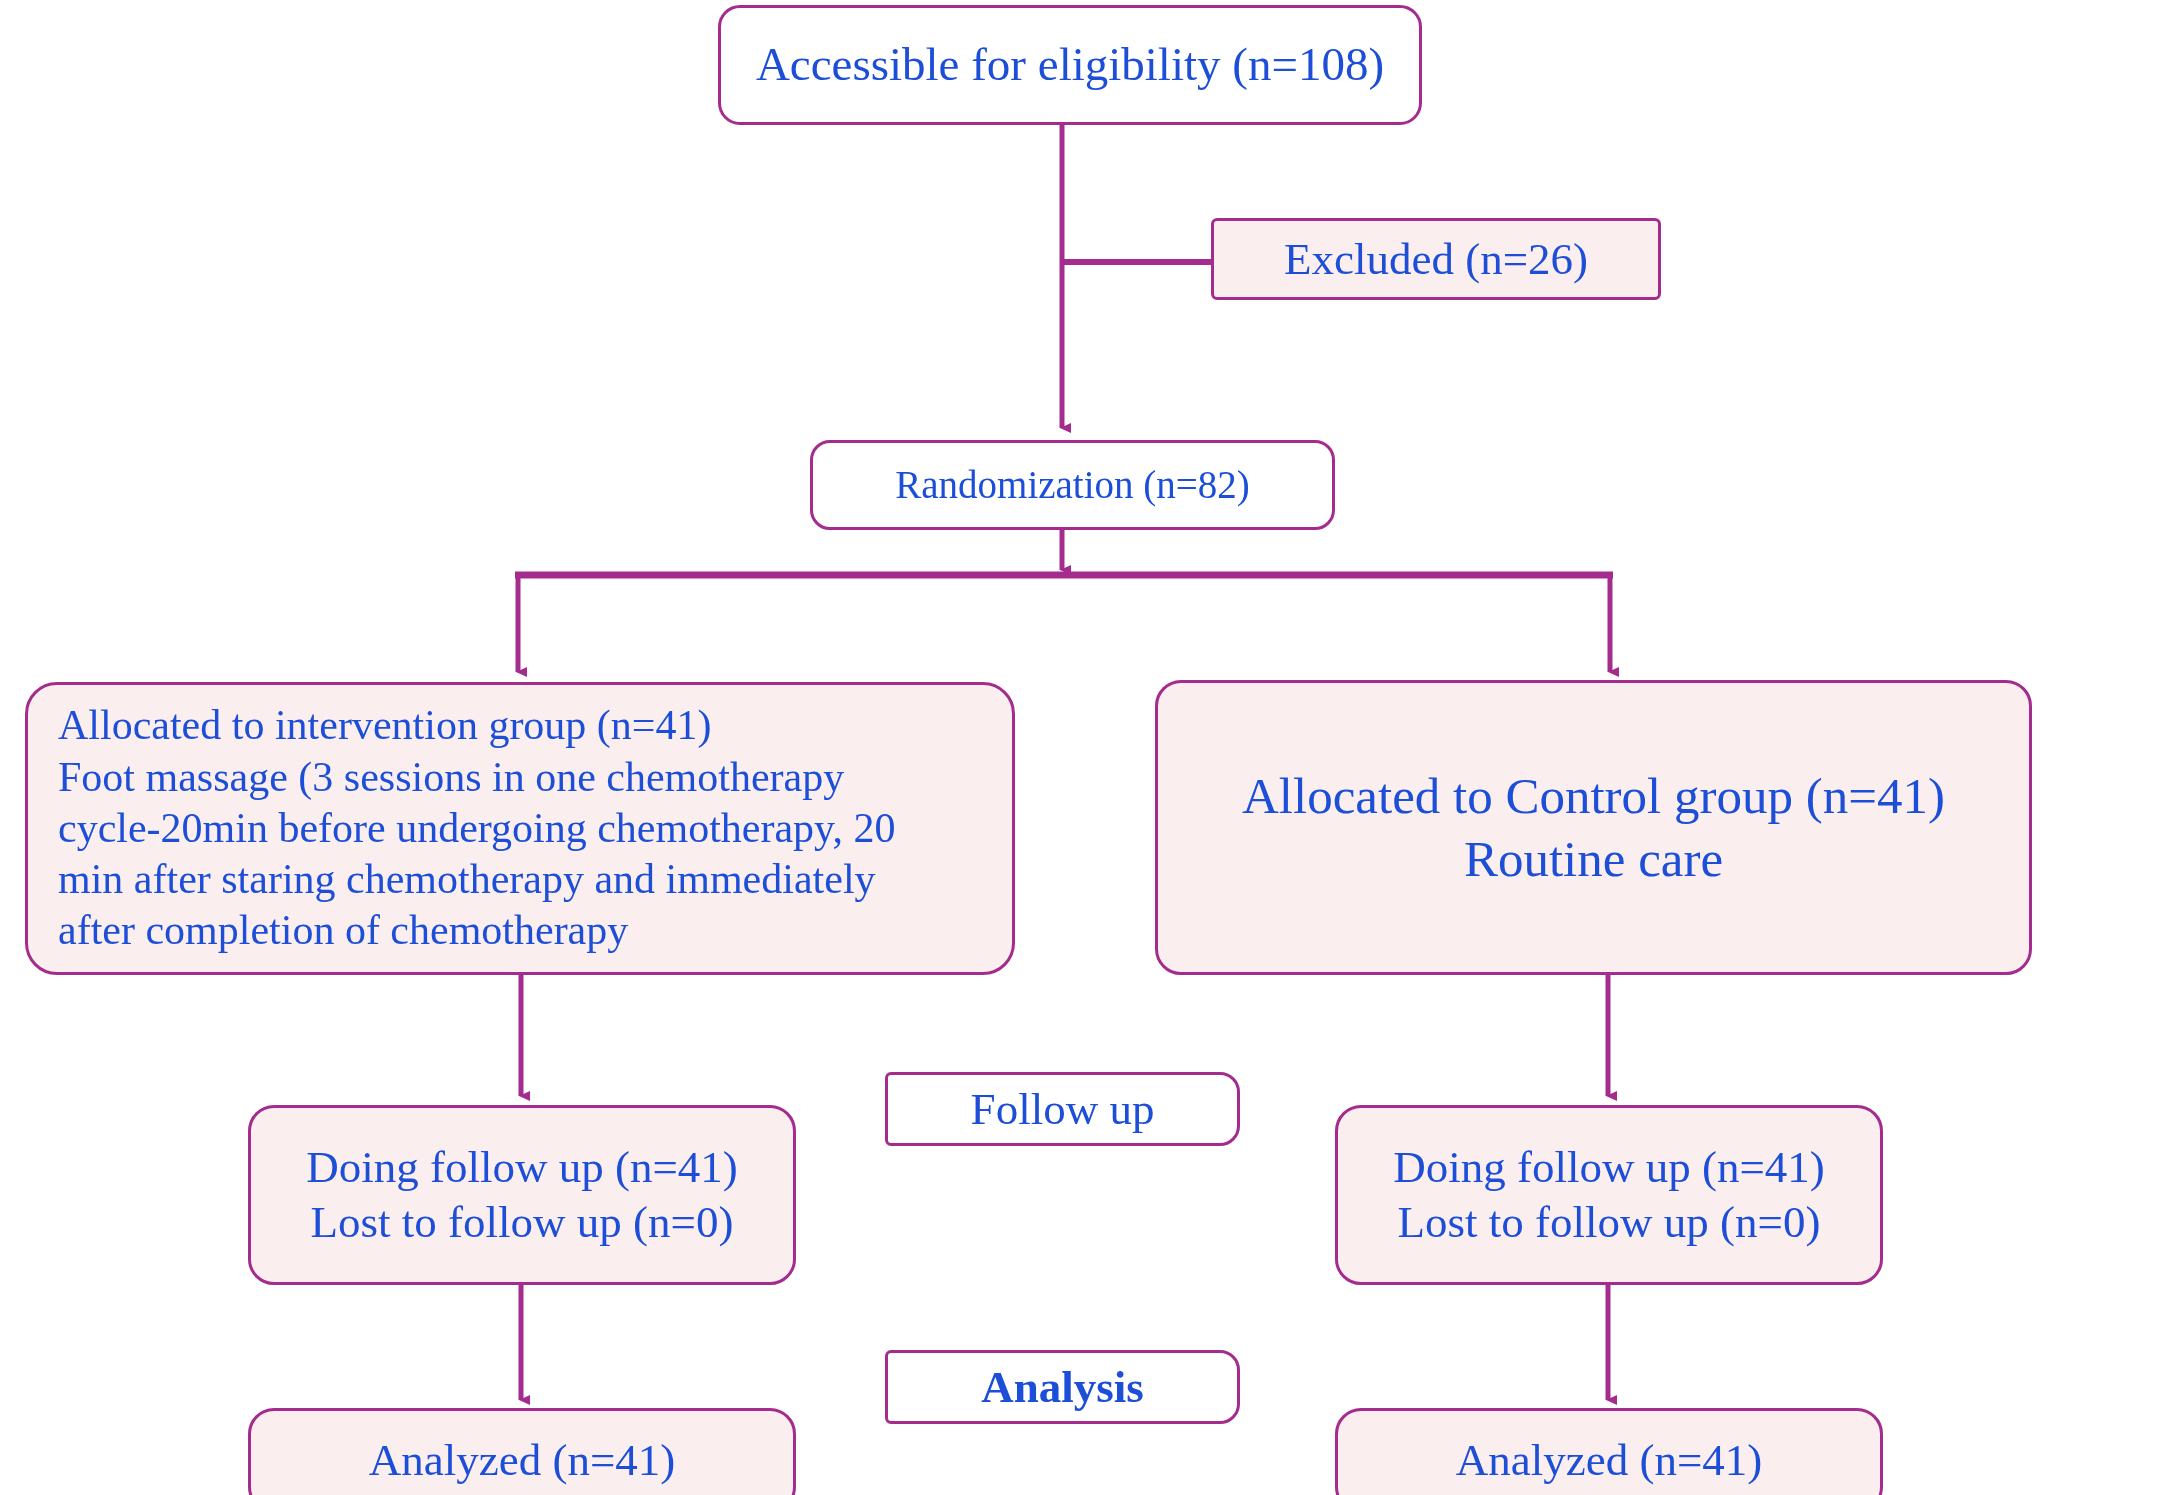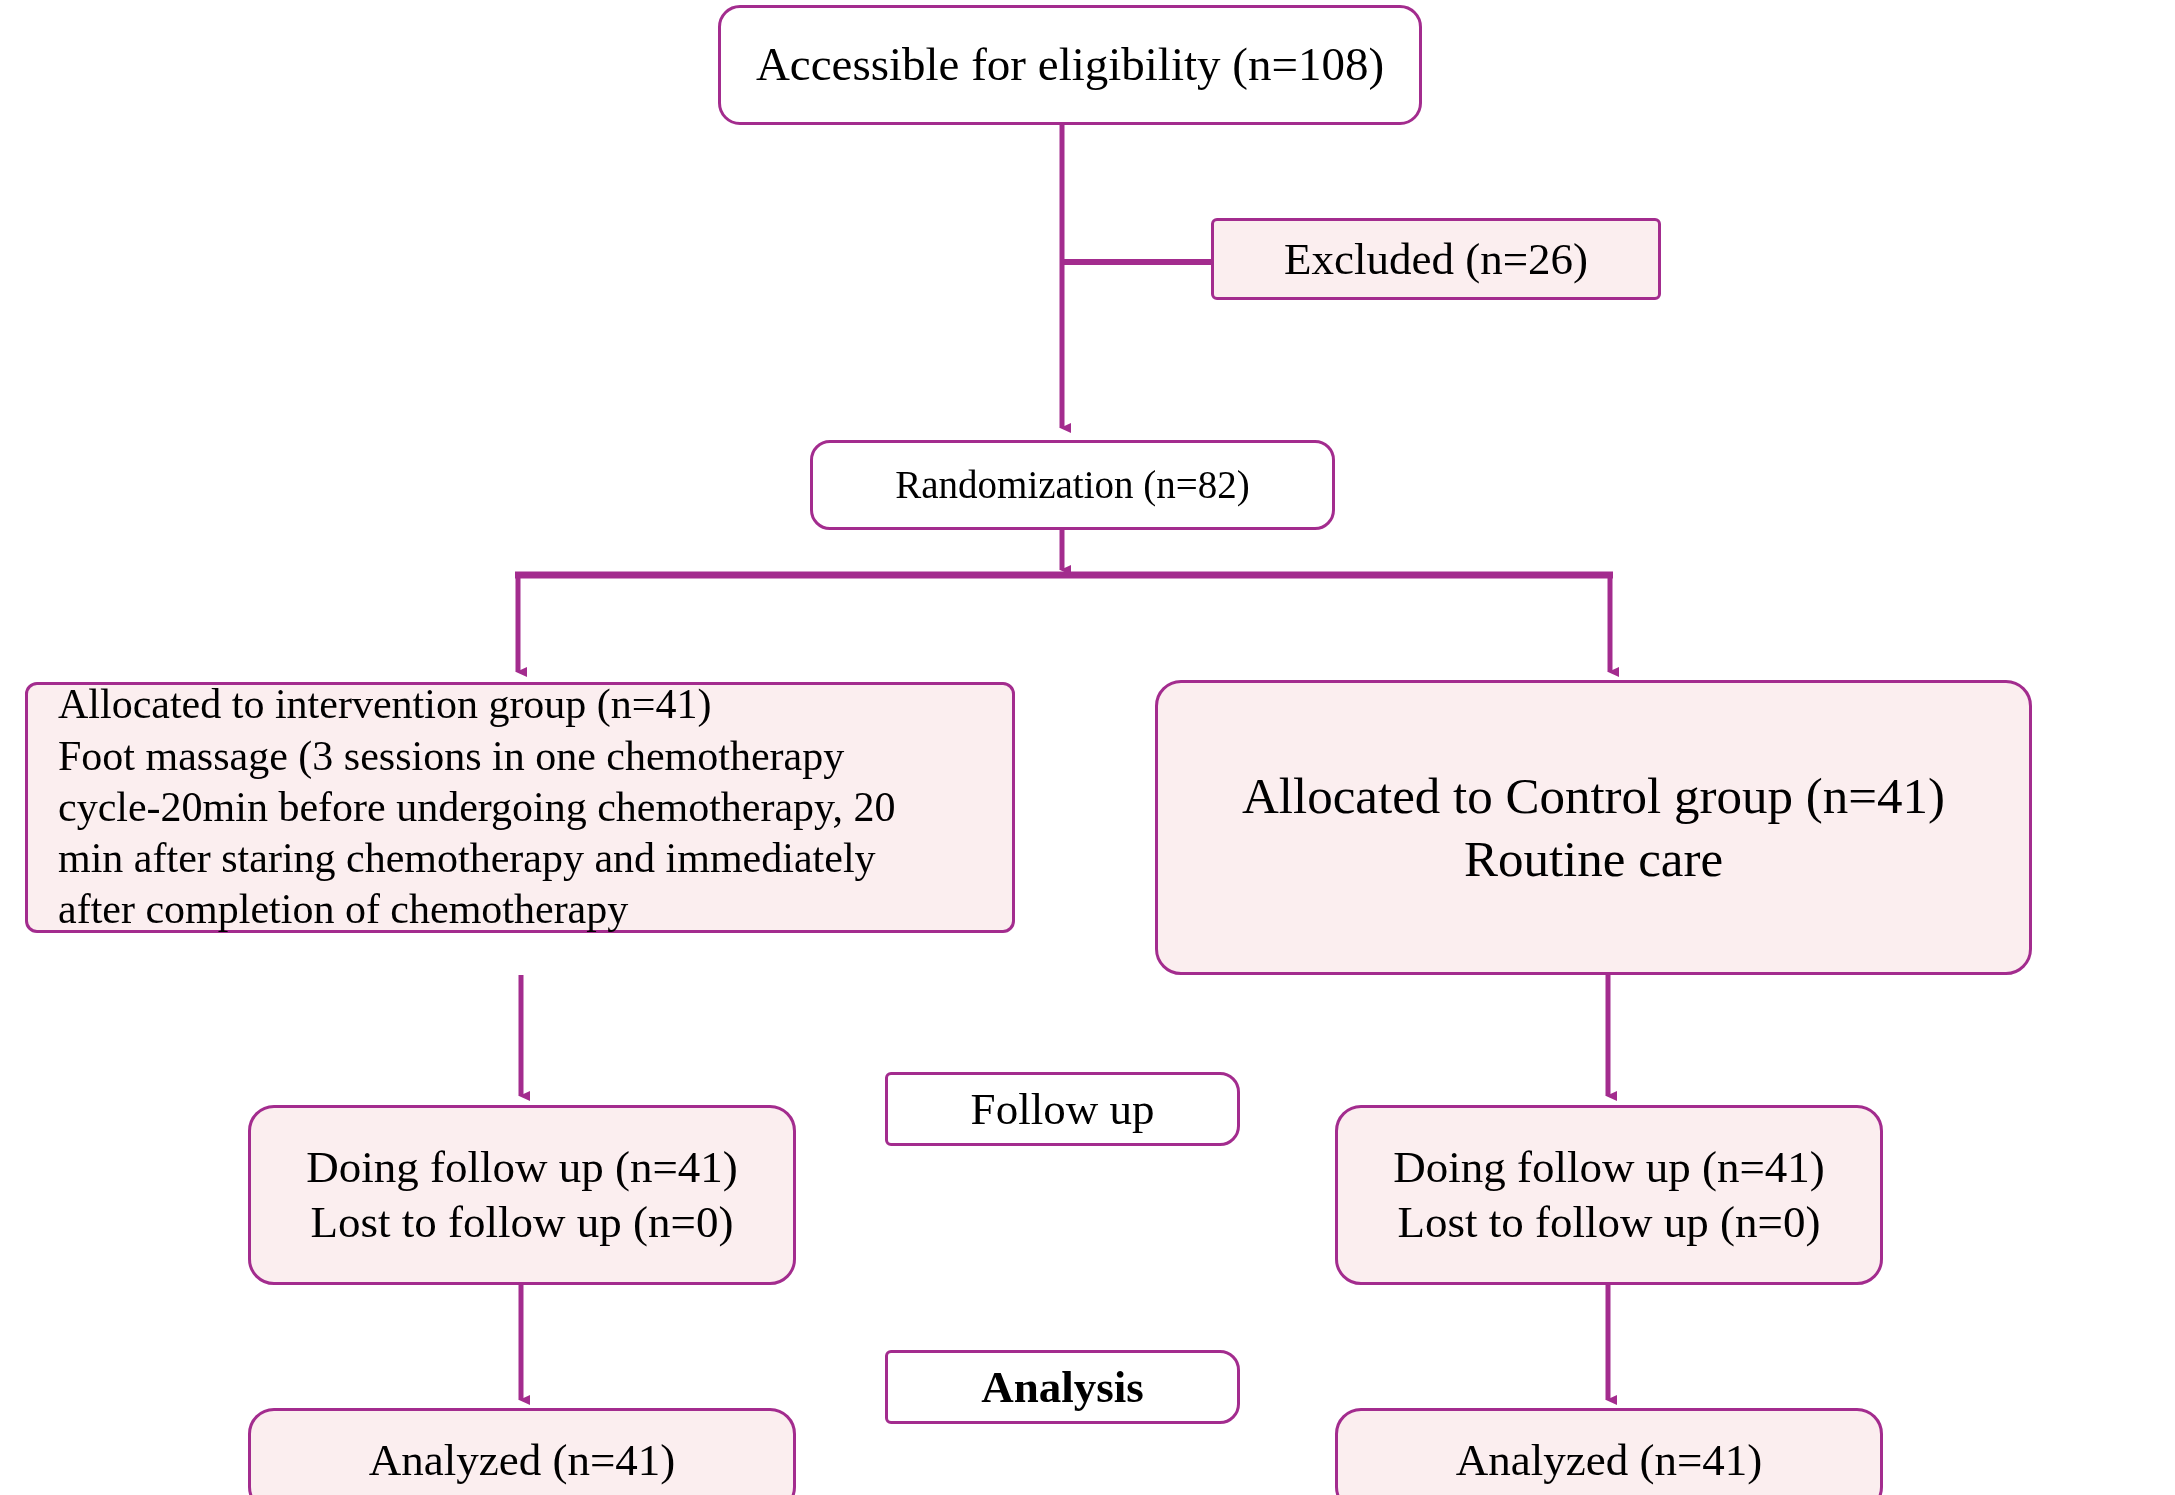--- a/index.html
+++ b/index.html
@@ -27,21 +27,21 @@
     height: 1495px;
     pointer-events: none;
   }
   .node {
     position: absolute;
     box-sizing: border-box;
     border: 3px solid #a32c8e;
     display: flex;
     align-items: center;
     justify-content: center;
-    color: #000000;
+    color: #1d4ed8;
     line-height: 1.22;
     white-space: pre-line;
   }
   .node.fill-white { background: #ffffff; }
   .node.fill-pink  { background: #fbeeef; }
 
   .node-text {
     display: block;
     width: 100%;
     white-space: pre-line;
@@ -59,22 +59,22 @@
     left: 1211px; top: 218px; width: 450px; height: 82px;
     border-radius: 6px;
     font-size: 45px;
   }
   #node-randomization {
     left: 810px; top: 440px; width: 525px; height: 90px;
     border-radius: 20px;
     font-size: 39px;
   }
   #node-intervention {
-    left: 25px; top: 682px; width: 990px; height: 251px;
-    border-radius: 12px;
+    left: 25px; top: 682px; width: 990px; height: 293px;
+    border-radius: 32px;
     font-size: 42px;
     padding: 14px 28px 14px 30px;
     justify-content: flex-start;
   }
   #node-control {
     left: 1155px; top: 680px; width: 877px; height: 295px;
     border-radius: 26px;
     font-size: 51px;
     padding: 10px 30px;
   }

